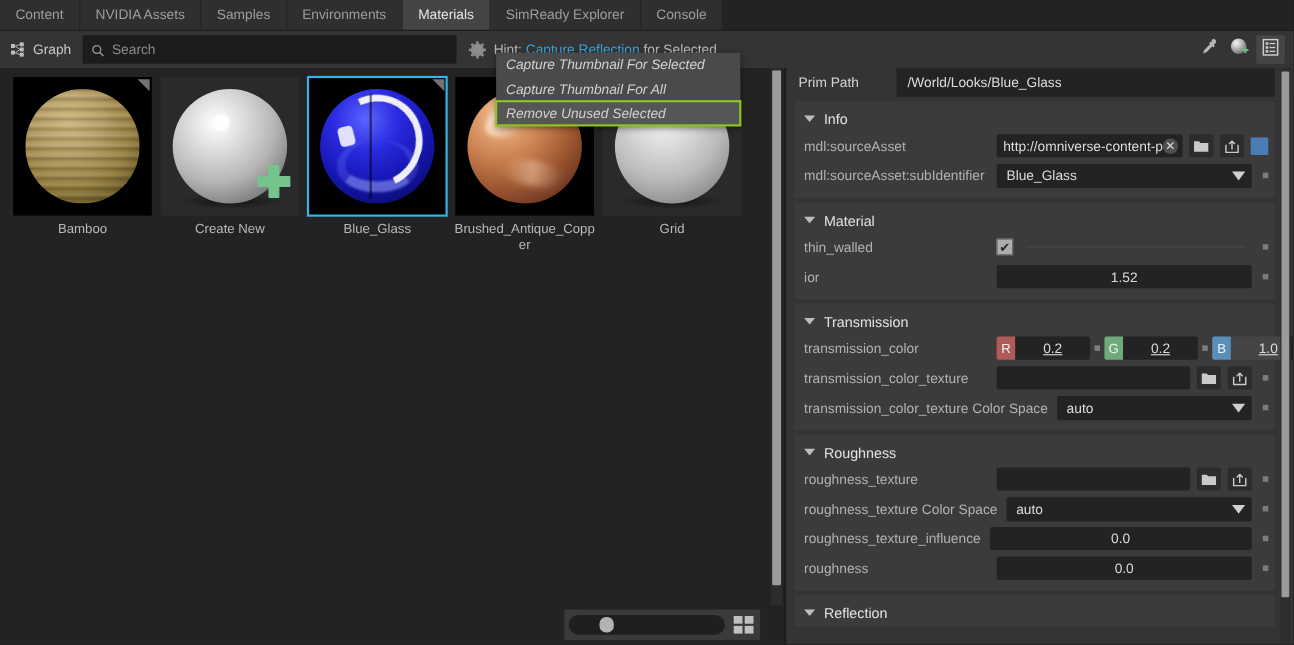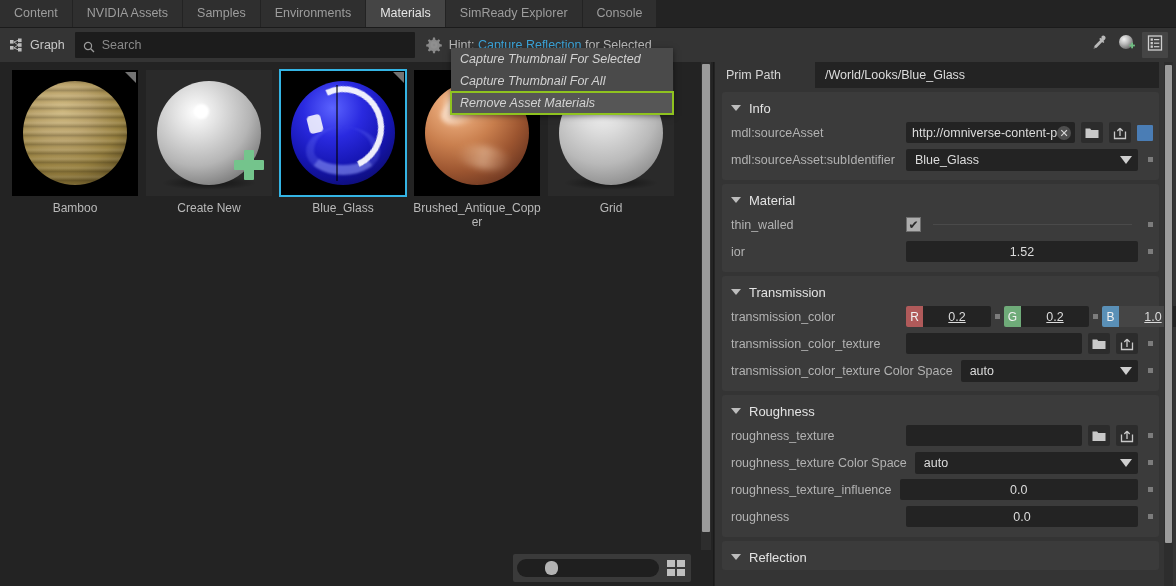--- a/index.html
+++ b/index.html
@@ -738,16 +738,16 @@
 
     <div class="props-scroll">
       <div class="track"></div>
       <div class="thumbbar"></div>
     </div>
   </div>
 
   <div class="ctxmenu">
     <div class="ctxitem">Capture Thumbnail For Selected</div>
     <div class="ctxitem">Capture Thumbnail For All</div>
-    <div class="ctxitem hover">Remove Asset Materials</div>
+    <div class="ctxitem hover">Remove Unused Selected</div>
   </div>
 
 </div>
 
 </body></html>

